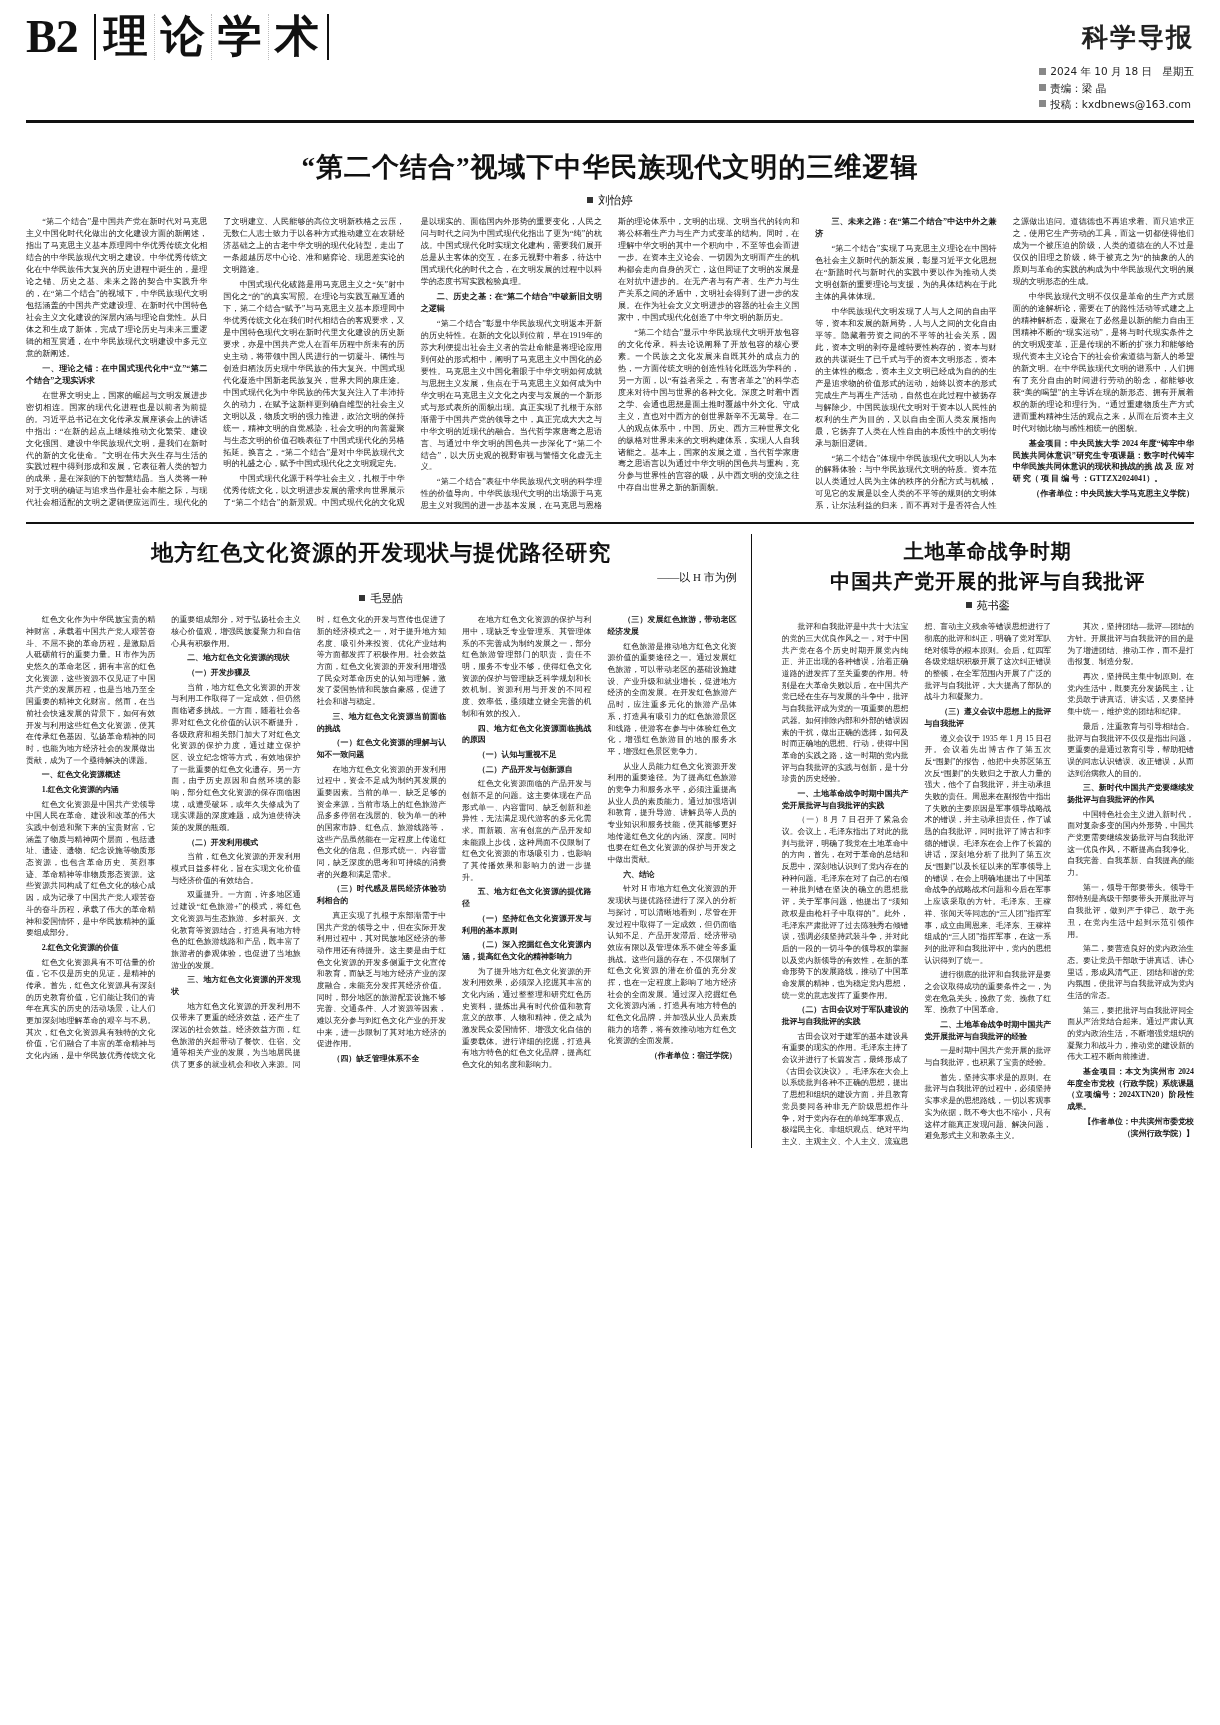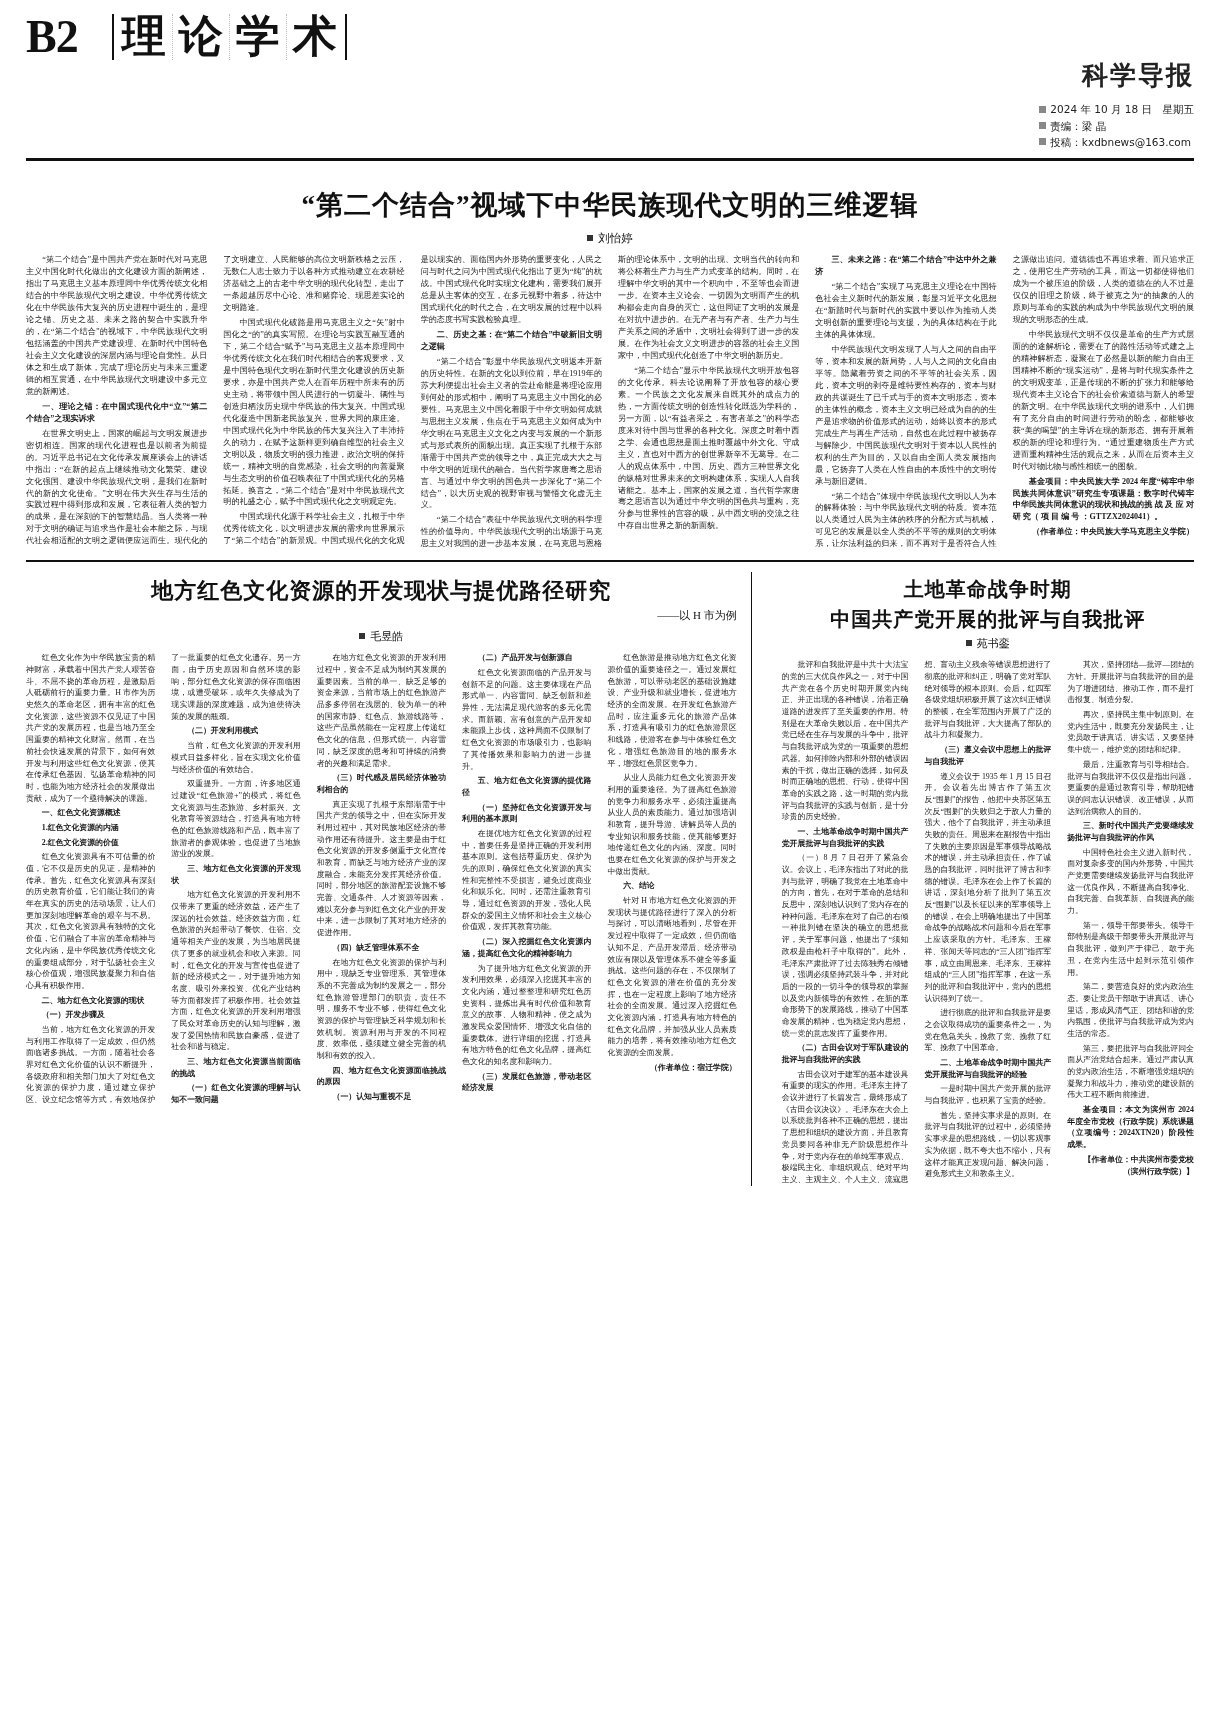--- a/index.html
+++ b/index.html
@@ -16,21 +16,21 @@
     box-sizing:border-box;
     padding:14px 26px 10px 26px;
     position:relative;
   }
   
   .masthead{
     display:flex;align-items:flex-start;justify-content:space-between;
     border-bottom:3px solid #111;
     padding-bottom:8px;
   }
-  .mast-left{display:flex;align-items:center;gap:28px;}
+  .mast-left{display:flex;align-items:center;gap:10px;}
   .page-no{
     font-family:"Liberation Serif","DejaVu Serif",serif;
     font-size:46px;font-weight:700;letter-spacing:-1px;
     line-height:1;padding-right:6px;
   }
   .mast-title{
     display:flex;align-items:center;
     border-left:2px solid #111;border-right:2px solid #111;
     padding:0 2px;
   }
@@ -41,21 +41,21 @@
     border-right:1px dotted #bbb;
   }
   .mast-title span:last-child{border-right:none;}
   .mast-right{
     text-align:left;font-size:10.5px;line-height:1.55;color:#222;
     padding-top:4px;
   }
   .mast-right .brand{
     font-family:"Liberation Serif","DejaVu Serif",serif;
     font-size:26px;font-weight:700;letter-spacing:2px;
-    text-align:right;display:block;margin-bottom:5px;margin-top:38px;
+    text-align:right;display:block;margin-bottom:5px;
   }
   .mast-right .line{display:flex;align-items:center;gap:4px;justify-content:flex-start;}
   .sq{width:7px;height:7px;background:#888;display:inline-block;}
   
   .article{padding-top:16px;}
   h1.headline{
     text-align:center;
     font-family:"Liberation Serif","DejaVu Serif",serif;
     font-size:27px;font-weight:700;letter-spacing:1px;
     margin:10px 0 8px 0;
@@ -165,20 +165,21 @@
     <div class="pkg pkg-left">
       <h2 class="pkg-title">地方红色文化资源的开发现状与提优路径研究</h2>
       <div class="pkg-sub">——以 H 市为例</div>
       <div class="pkg-byline">
         <span class="bsq"></span><span>毛昱皓</span>
       </div>
       <div class="cols">
         <p>红色文化作为中华民族宝贵的精神财富，承载着中国共产党人艰苦奋斗、不屈不挠的革命历程，是激励后人砥砺前行的重要力量。H 市作为历史悠久的革命老区，拥有丰富的红色文化资源，这些资源不仅见证了中国共产党的发展历程，也是当地乃至全国重要的精神文化财富。然而，在当前社会快速发展的背景下，如何有效开发与利用这些红色文化资源，使其在传承红色基因、弘扬革命精神的同时，也能为地方经济社会的发展做出贡献，成为了一个亟待解决的课题。</p>
         <p class="sub">一、红色文化资源概述</p>
         <p class="sub">1.红色文化资源的内涵</p>
+        <p>红色文化资源是中国共产党领导中国人民在革命、建设和改革的伟大实践中创造和聚下来的宝贵财富，它涵盖了物质与精神两个层面，包括遗址、遗迹、遗物、纪念设施等物质形态资源，也包含革命历史、英烈事迹、革命精神等非物质形态资源。这些资源共同构成了红色文化的核心成因，成为记录了中国共产党人艰苦奋斗的奋斗历程，承载了伟大的革命精神和爱国情怀，是中华民族精神的重要组成部分。</p>
         <p class="sub">2.红色文化资源的价值</p>
         <p>红色文化资源具有不可估量的价值，它不仅是历史的见证，是精神的传承。首先，红色文化资源具有深刻的历史教育价值，它们能让我们的青年在真实的历史的活动场景，让人们更加深刻地理解革命的艰辛与不易。其次，红色文化资源具有独特的文化价值，它们融合了丰富的革命精神与文化内涵，是中华民族优秀传统文化的重要组成部分，对于弘扬社会主义核心价值观，增强民族凝聚力和自信心具有积极作用。</p>
         <p class="sub">二、地方红色文化资源的现状</p>
         <p class="sub">（一）开发步骤及</p>
         <p>当前，地方红色文化资源的开发与利用工作取得了一定成效，但仍然面临诸多挑战。一方面，随着社会各界对红色文化价值的认识不断提升，各级政府和相关部门加大了对红色文化资源的保护力度，通过建立保护区、设立纪念馆等方式，有效地保护了一批重要的红色文化遗存。另一方面，由于历史原因和自然环境的影响，部分红色文化资源的保存面临困境，或遭受破坏，或年久失修成为了现实课题的深度难题，成为迫使待决策的发展的瓶颈。</p>
         <p class="sub">（二）开发利用模式</p>
         <p>当前，红色文化资源的开发利用模式日益多样化，旨在实现文化价值与经济价值的有效结合。</p>
         <p>双重提升。一方面，许多地区通过建设“红色旅游+”的模式，将红色文化资源与生态旅游、乡村振兴、文化教育等资源结合，打造具有地方特色的红色旅游线路和产品，既丰富了旅游者的参观体验，也促进了当地旅游业的发展。</p>
         <p class="sub">三、地方红色文化资源的开发现状</p>
         <p>地方红色文化资源的开发利用不仅带来了更重的经济效益，还产生了深远的社会效益。经济效益方面，红色旅游的兴起带动了餐饮、住宿、交通等相关产业的发展，为当地居民提供了更多的就业机会和收入来源。同时，红色文化的开发与宣传也促进了新的经济模式之一，对于提升地方知名度、吸引外来投资、优化产业结构等方面都发挥了积极作用。社会效益方面，红色文化资源的开发利用增强了民众对革命历史的认知与理解，激发了爱国热情和民族自豪感，促进了社会和谐与稳定。</p>
@@ -188,21 +189,20 @@
         <p class="sub">（三）时代感及居民经济体验功利相合的</p>
         <p>真正实现了扎根于东部渐需于中国共产党的领导之中，但在实际开发利用过程中，其对民族地区经济的带动作用还有待提升。这主要是由于红色文化资源的开发多侧重于文化宣传和教育，而缺乏与地方经济产业的深度融合，未能充分发挥其经济价值。同时，部分地区的旅游配套设施不够完善、交通条件、人才资源等因素，难以充分参与到红色文化产业的开发中来，进一步限制了其对地方经济的促进作用。</p>
         <p class="sub">（四）缺乏管理体系不全</p>
         <p>在地方红色文化资源的保护与利用中，现缺乏专业管理系、其管理体系的不完善成为制约发展之一，部分红色旅游管理部门的职责，责任不明，服务不专业不够，使得红色文化资源的保护与管理缺乏科学规划和长效机制。资源利用与开发的不同程度、效率低，亟须建立健全完善的机制和有效的投入。</p>
         <p class="sub">四、地方红色文化资源面临挑战的原因</p>
         <p class="sub">（一）认知与重视不足</p>
         <p class="sub">（二）产品开发与创新源自</p>
         <p>红色文化资源面临的产品开发与创新不足的问题。这主要体现在产品形式单一、内容雷同、缺乏创新和差异性，无法满足现代游客的多元化需求。而新颖、富有创意的产品开发却未能跟上步伐，这种局面不仅限制了红色文化资源的市场吸引力，也影响了其传播效果和影响力的进一步提升。</p>
         <p class="sub">五、地方红色文化资源的提优路径</p>
         <p class="sub">（一）坚持红色文化资源开发与利用的基本原则</p>
-        <p>在提优地方红色文化资源的过程中，首要任务是坚持正确的开发利用基本原则。这包括尊重历史、保护为先的原则，确保红色文化资源的真实性和完整性不受损害，避免过度商业化和娱乐化。同时，还需注重教育引导，通过红色资源的开发，强化人民群众的爱国主义情怀和社会主义核心价值观，发挥其教育功能。</p>
         <p class="sub">（二）深入挖掘红色文化资源内涵，提高红色文化的精神影响力</p>
         <p>为了提升地方红色文化资源的开发利用效果，必须深入挖掘其丰富的文化内涵，通过整整理和研究红色历史资料，提炼出具有时代价值和教育意义的故事、人物和精神，使之成为激发民众爱国情怀、增强文化自信的重要载体。进行详细的挖掘，打造具有地方特色的红色文化品牌，提高红色文化的知名度和影响力。</p>
         <p class="sub">（三）发展红色旅游，带动老区经济发展</p>
         <p>红色旅游是推动地方红色文化资源价值的重要途径之一。通过发展红色旅游，可以带动老区的基础设施建设、产业升级和就业增长，促进地方经济的全面发展。在开发红色旅游产品时，应注重多元化的旅游产品体系，打造具有吸引力的红色旅游景区和线路，使游客在参与中体验红色文化，增强红色旅游目的地的服务水平，增强红色景区竞争力。</p>
         <p>从业人员能力红色文化资源开发利用的重要途径。为了提高红色旅游的竞争力和服务水平，必须注重提高从业人员的素质能力。通过加强培训和教育，提升导游、讲解员等人员的专业知识和服务技能，使其能够更好地传递红色文化的内涵、深度。同时也要在红色文化资源的保护与开发之中做出贡献。</p>
         <p class="sub">六、结论</p>
         <p>针对 H 市地方红色文化资源的开发现状与提优路径进行了深入的分析与探讨，可以清晰地看到，尽管在开发过程中取得了一定成效，但仍面临认知不足、产品开发滞后、经济带动效应有限以及管理体系不健全等多重挑战。这些问题的存在，不仅限制了红色文化资源的潜在价值的充分发挥，也在一定程度上影响了地方经济社会的全面发展。通过深入挖掘红色文化资源内涵，打造具有地方特色的红色文化品牌，并加强从业人员素质能力的培养，将有效推动地方红色文化资源的全面发展。</p>
         <p class="sign">（作者单位：宿迁学院）</p>
       </div>
     </div>

